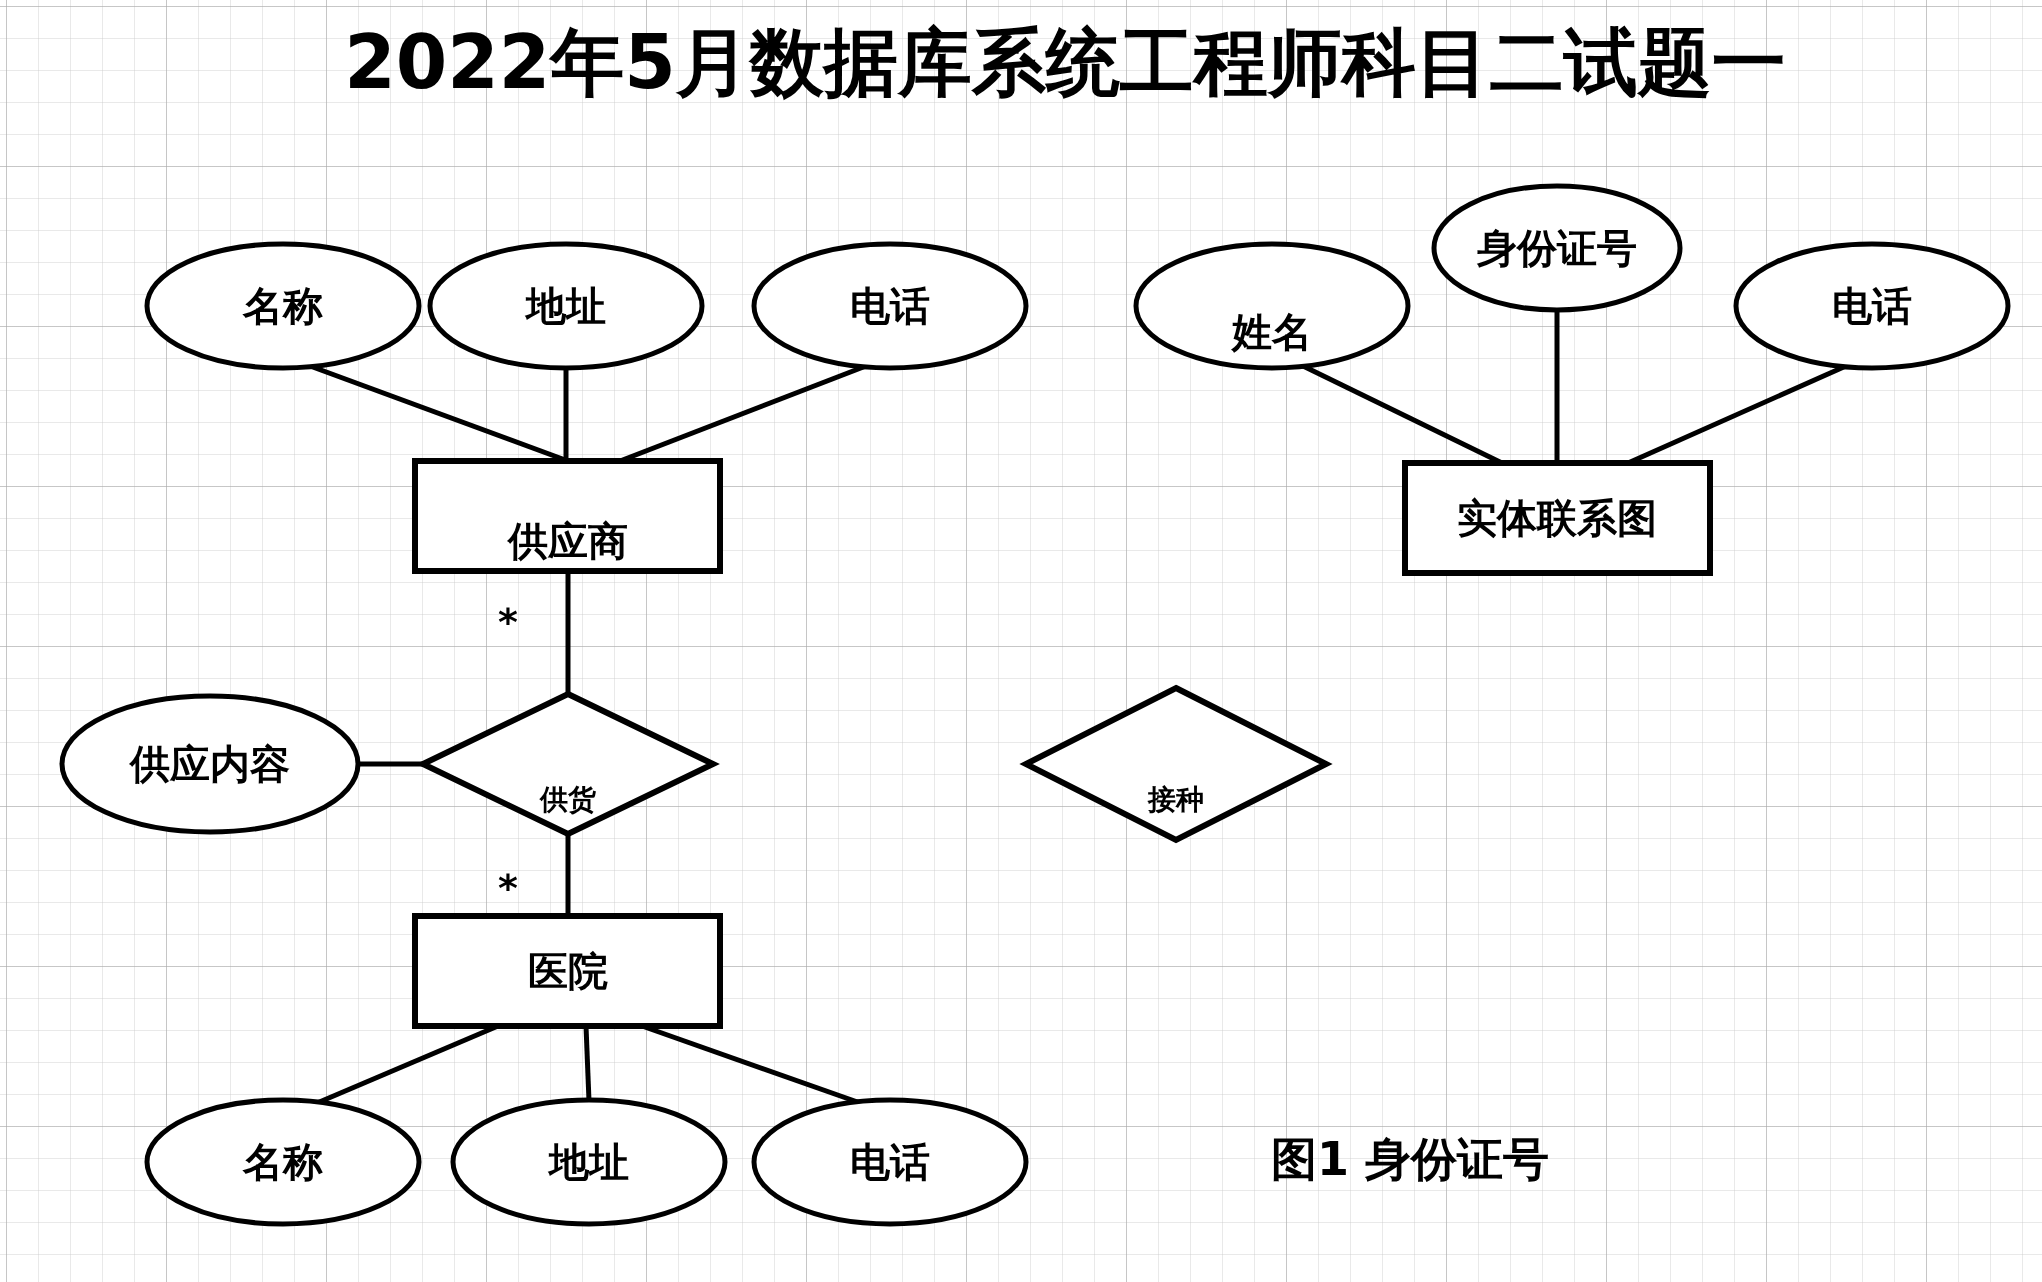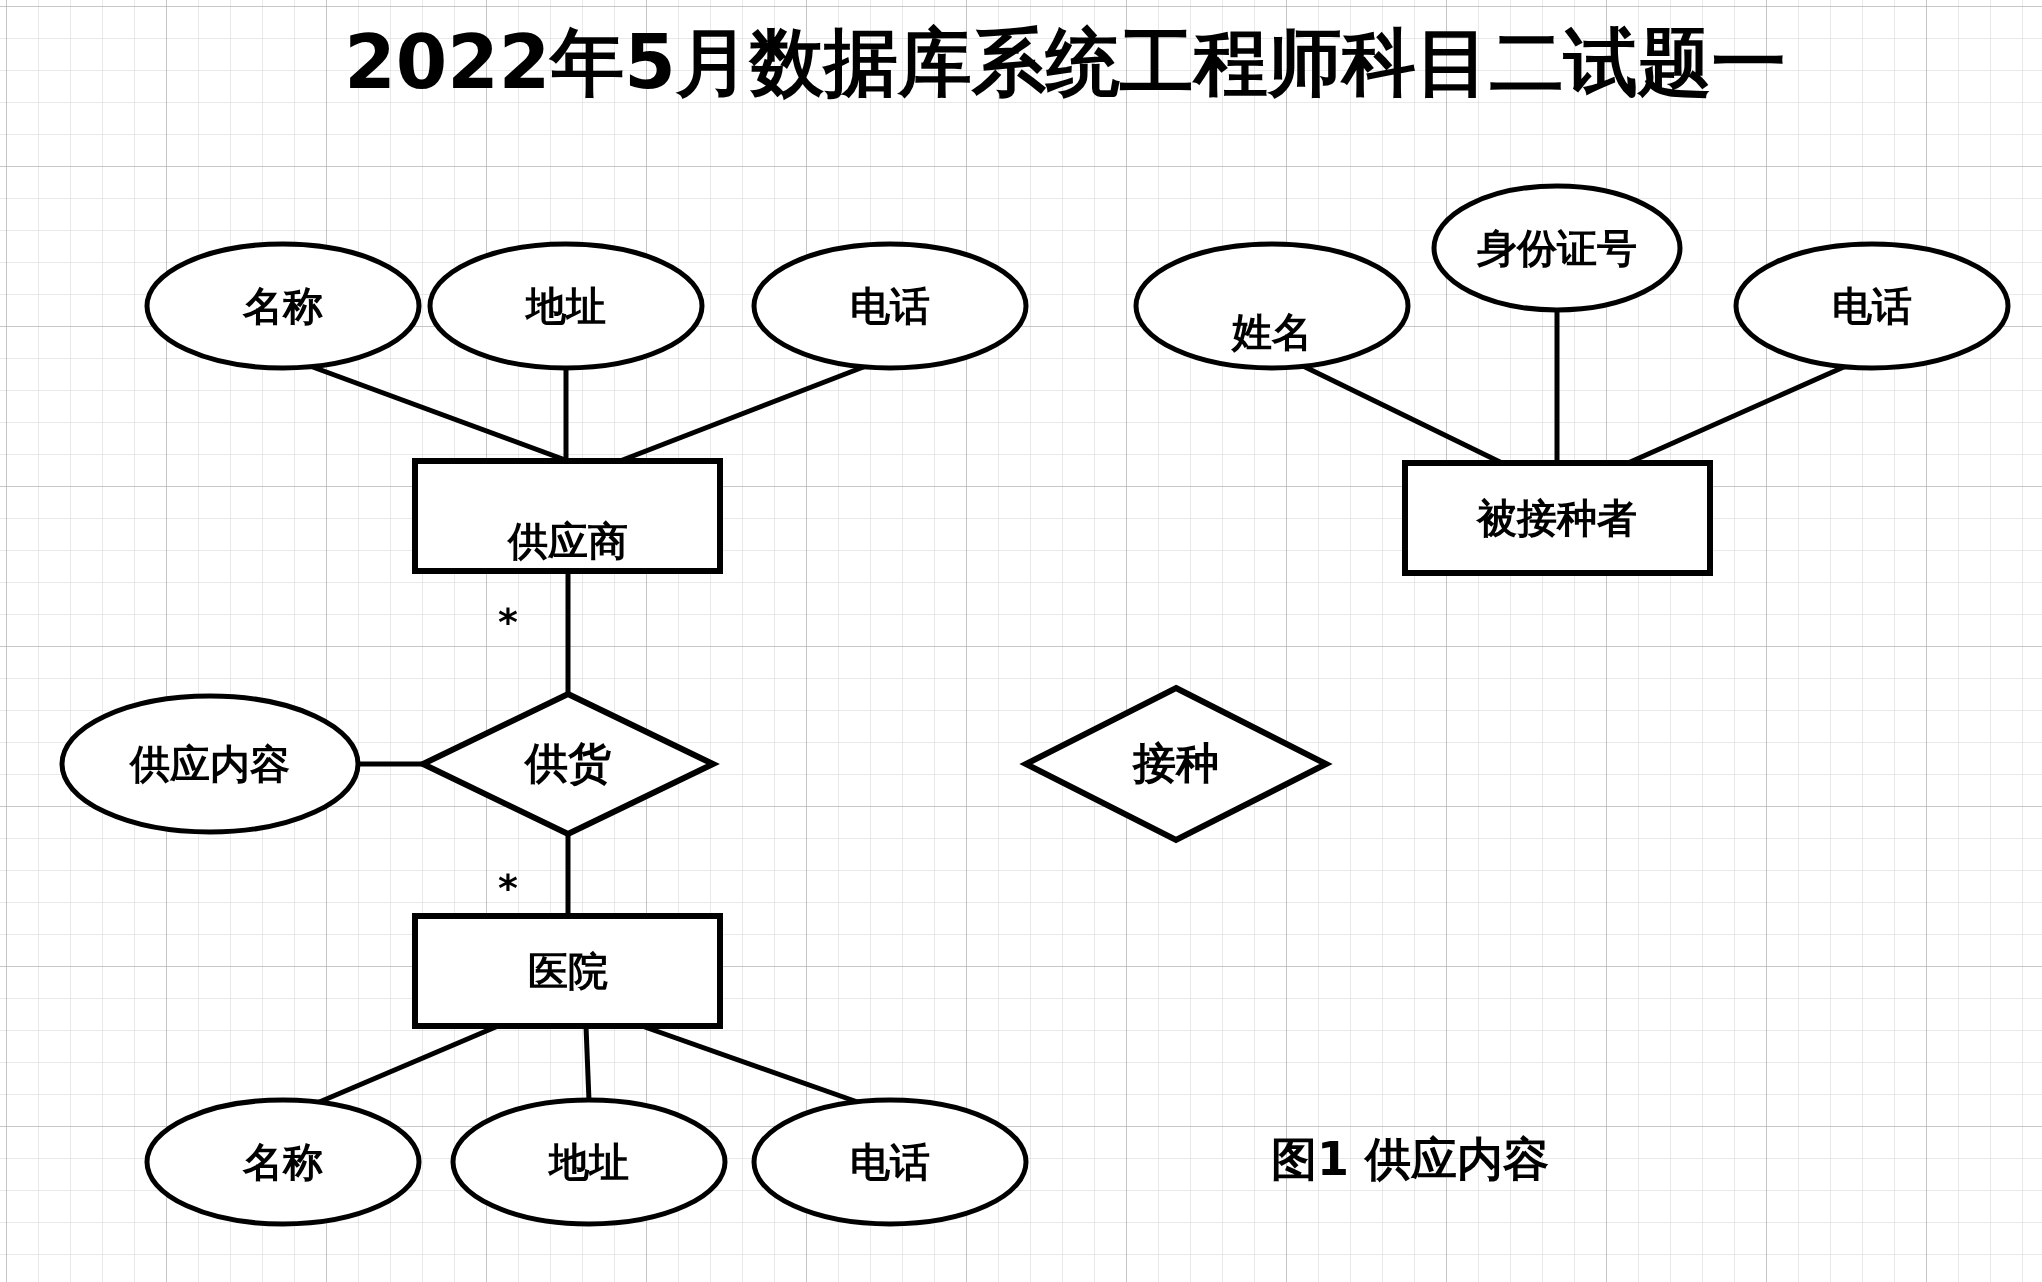--- a/index.html
+++ b/index.html
@@ -53,21 +53,21 @@
     position: absolute;
     color: #000000;
     font-weight: bold;
     text-align: center;
     white-space: nowrap;
     transform: translate(-50%, -50%);
     pointer-events: none;
   }
   .lbl-attr   { font-size: 40px; }
   .lbl-entity { font-size: 40px; }
-  .lbl-rel    { font-size: 43px; }
+  .lbl-rel    { font-size: 28px; margin-top: 36px; }
   .lbl-card   { font-size: 38px; font-weight: bold; }
   .underlined { text-underline-offset: 4px; margin-top: 26px; }
 
   .caption {
     position: absolute;
     font-size: 46px;
     font-weight: bold;
     color: #000000;
     white-space: nowrap;
     transform: translate(-50%, -50%);
@@ -134,23 +134,23 @@
   <div class="node-label lbl-attr" style="left:890px; top:1162px;">电话</div>
 
   <div class="node-label lbl-attr underlined" style="left:1272px; top:306px;">姓名</div>
   <div class="node-label lbl-attr" style="left:1557px; top:248px;">身份证号</div>
   <div class="node-label lbl-attr" style="left:1872px; top:306px;">电话</div>
 
   <div class="node-label lbl-attr" style="left:210px; top:764px;">供应内容</div>
 
   <div class="node-label lbl-entity" style="left:568px; top:541px;font-family:Liberation Serif, serif;">供应商</div>
   <div class="node-label lbl-entity" style="left:568px; top:971px;">医院</div>
-  <div class="node-label lbl-entity" style="left:1557px; top:518px;">被接种者</div>
+  <div class="node-label lbl-entity" style="left:1557px; top:518px;">实体联系图</div>
 
   <div class="node-label lbl-rel" style="left:568px; top:764px;">供货</div>
   <div class="node-label lbl-rel" style="left:1176px; top:764px;text-align:right;">接种</div>
 
   <div class="node-label lbl-card" style="left:508px; top:622px;">*</div>
   <div class="node-label lbl-card" style="left:508px; top:888px;">*</div>
 
-  <div class="caption" style="left:1410px; top:1160px;">图1 供应内容</div>
+  <div class="caption" style="left:1410px; top:1160px;">图1 身份证号</div>
 
 </div>
 
 </body></html>

